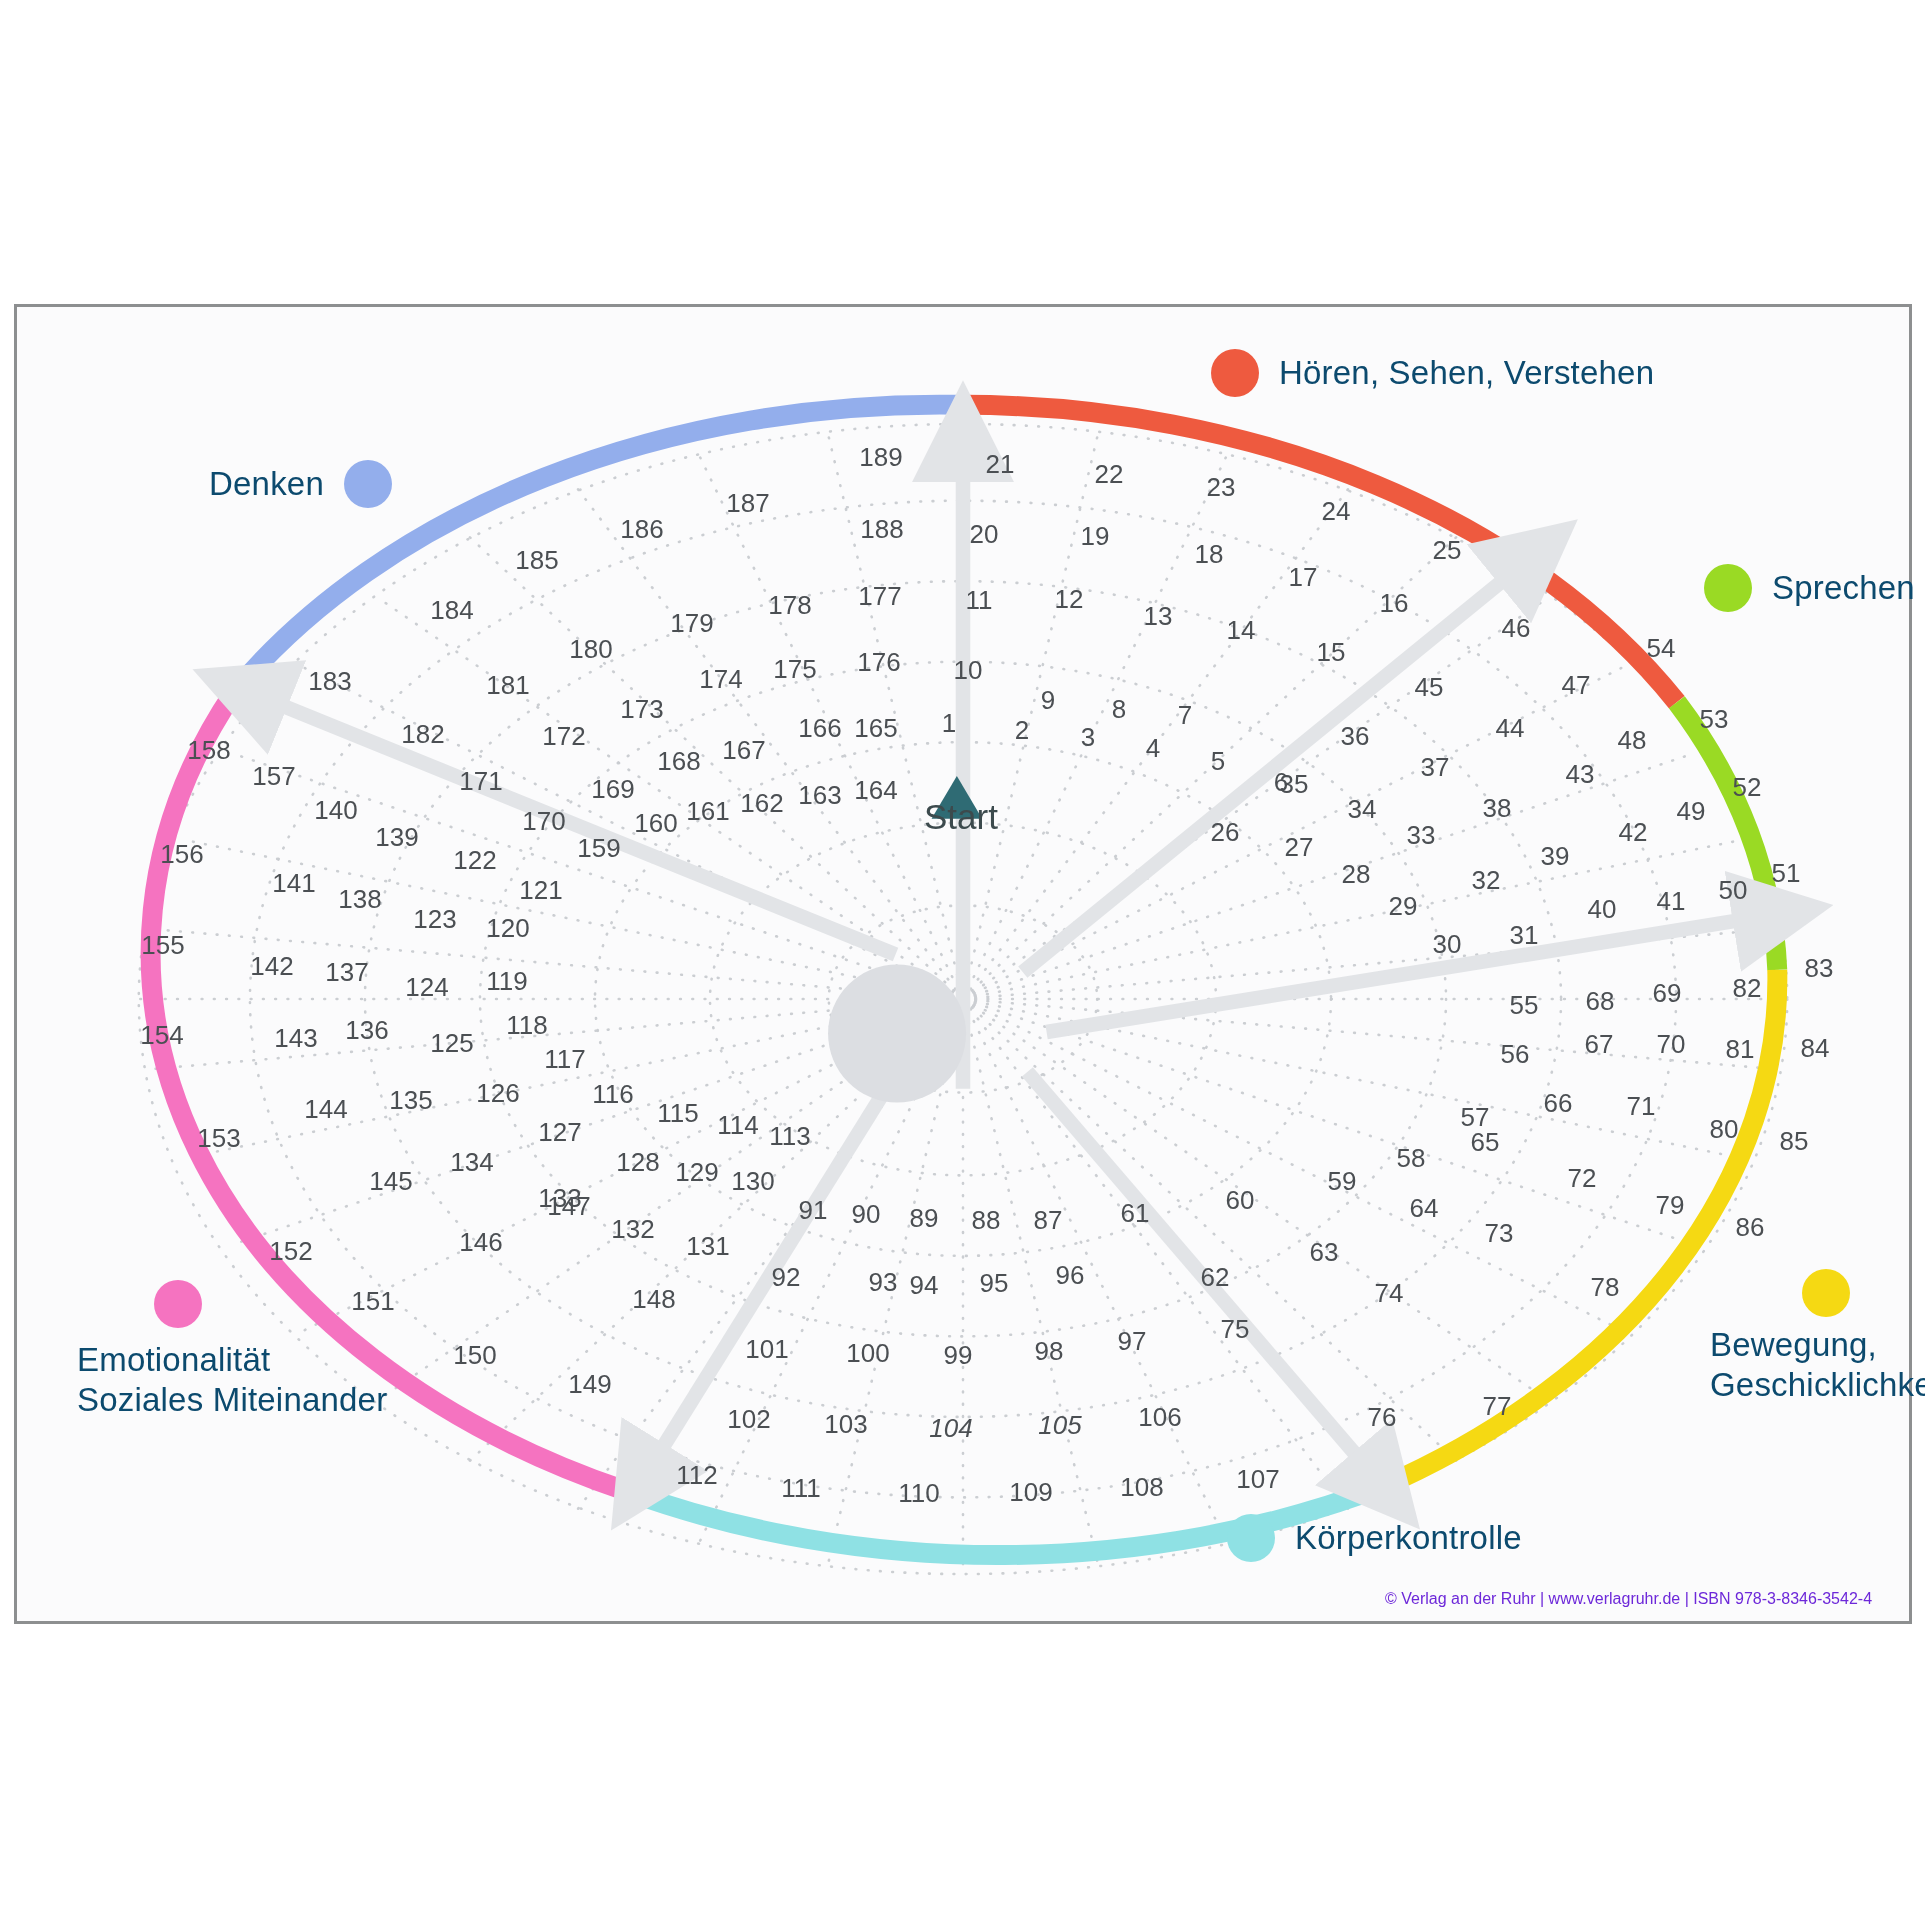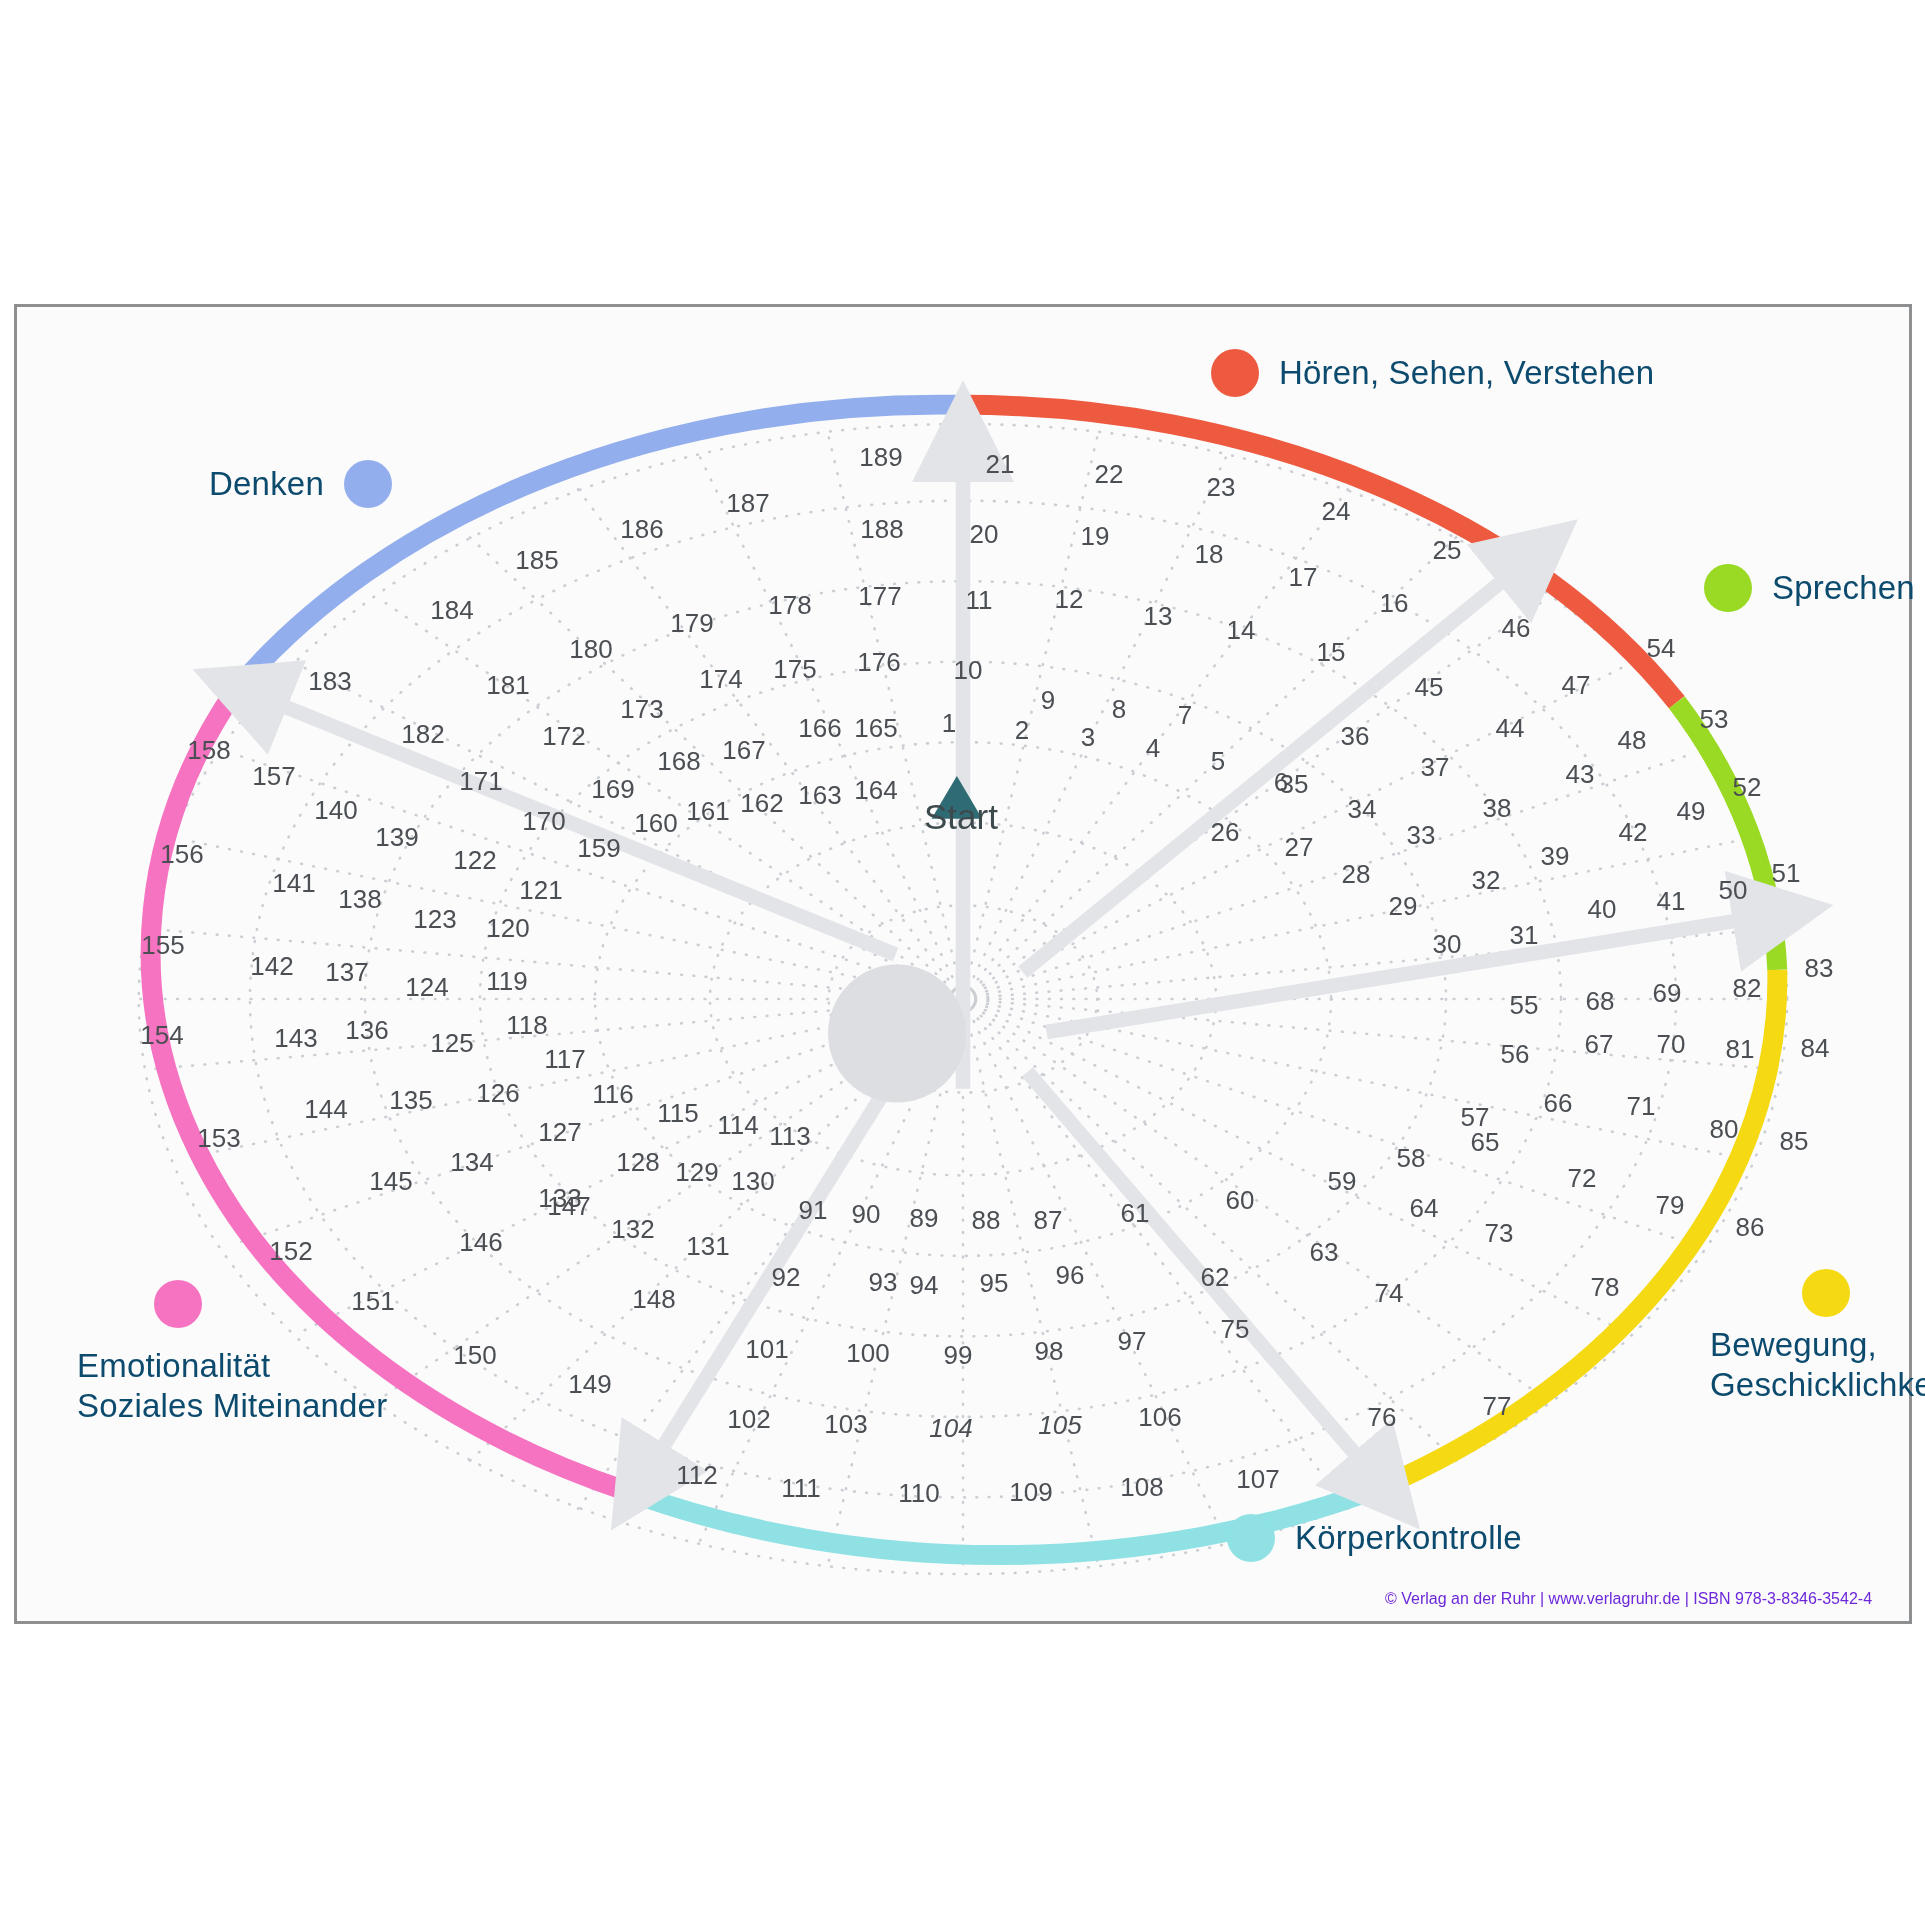--- a/index.html
+++ b/index.html
@@ -17,21 +17,21 @@
   #lg-hoeren .dot{width:48px;height:48px;background:#ee5a3f;}
   #lg-denken{left:209px;top:460px;}
   #lg-denken .dot{width:48px;height:48px;background:#93aeec;}
   #lg-sprechen{left:1704px;top:564px;}
   #lg-sprechen .dot{width:48px;height:48px;background:#9ada24;}
   #lg-bewegung{left:1710px;top:1269px;flex-direction:column;align-items:flex-start;gap:7.7px;}
   #lg-bewegung .dot{width:48px;height:48px;background:#f5d913;margin-left:92px;}
   #lg-bewegung .txt{text-align:left;}
   #lg-koerper{left:1227px;top:1514px;}
   #lg-koerper .dot{width:48px;height:48px;background:#8fe1e4;}
-  #lg-emo{left:77px;top:1280px;flex-direction:column;align-items:flex-start;gap:18px;}
+  #lg-emo{left:77px;top:1280px;flex-direction:column;align-items:flex-start;gap:12px;}
   #lg-emo .dot{width:48px;height:48px;background:#f573c0;margin-left:77px;}
   #startlabel{position:absolute;left:924px;top:797px;color:#3c4a4d;font-size:35px;}
   #copyright{position:absolute;left:1385px;top:1590px;color:#6d28d9;font-size:16px;white-space:nowrap;}
   .num{position:absolute;color:#4b4f53;font-size:26px;transform:translate(-50%,-50%);
        white-space:nowrap;user-select:none;}
 </style>
 </head>
 <body>
 
 <div id="stage">

